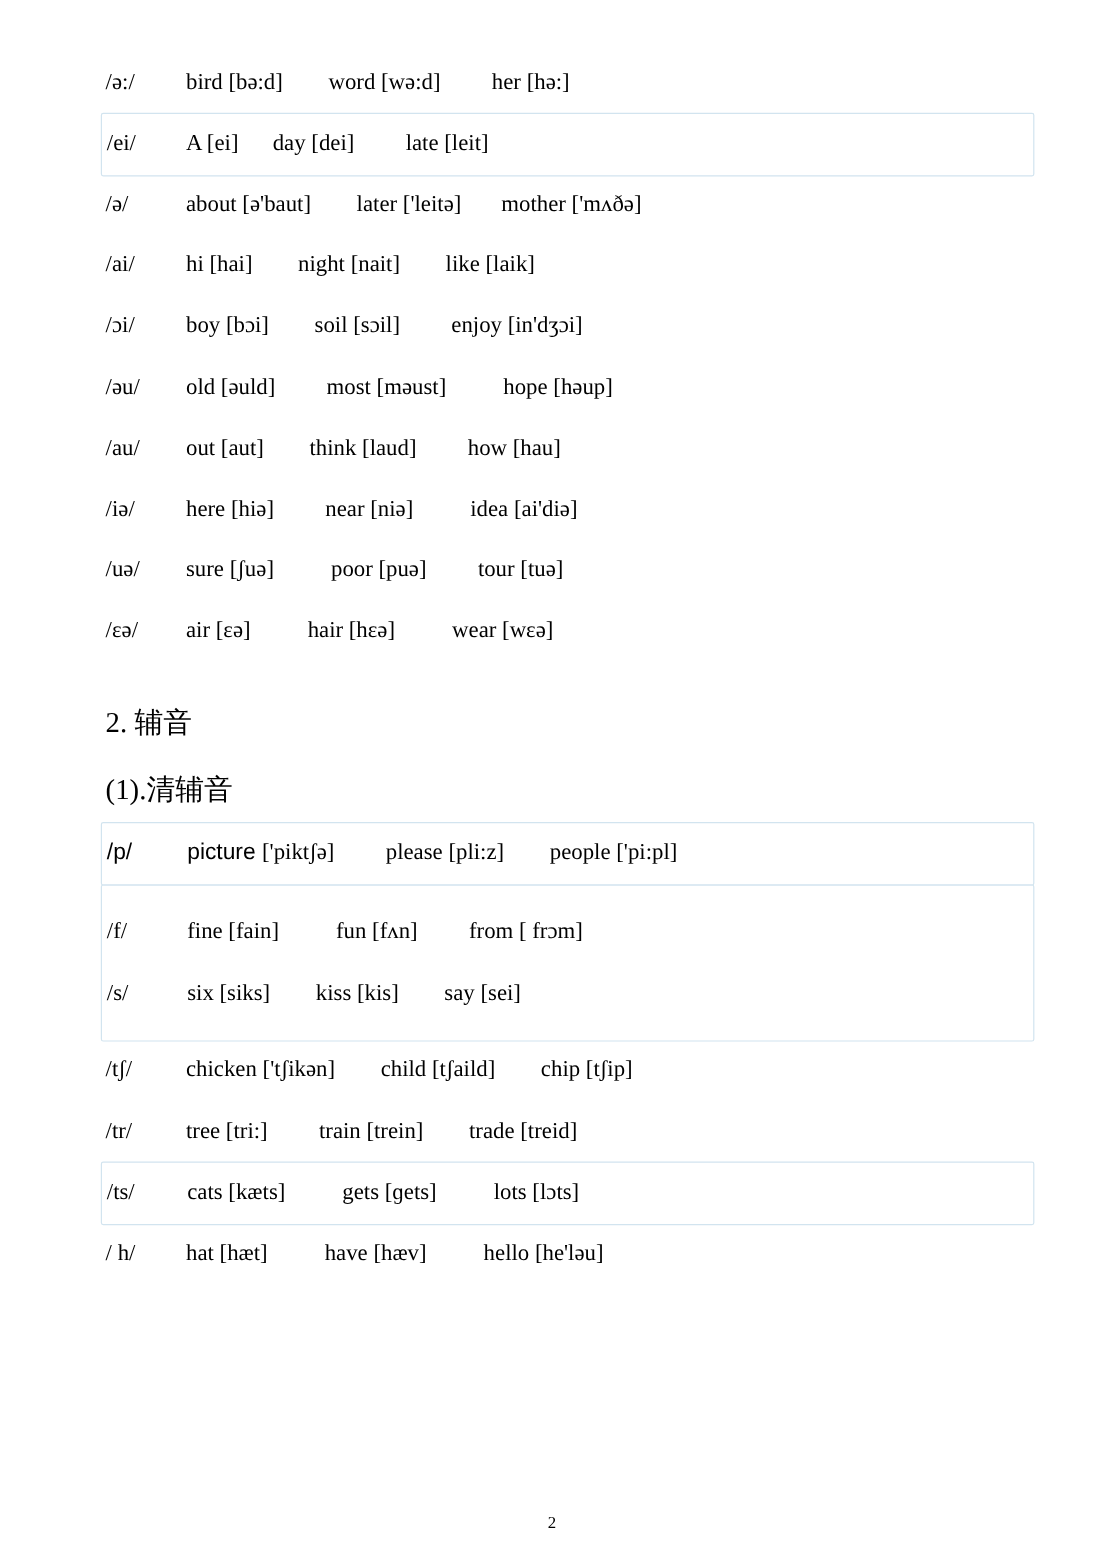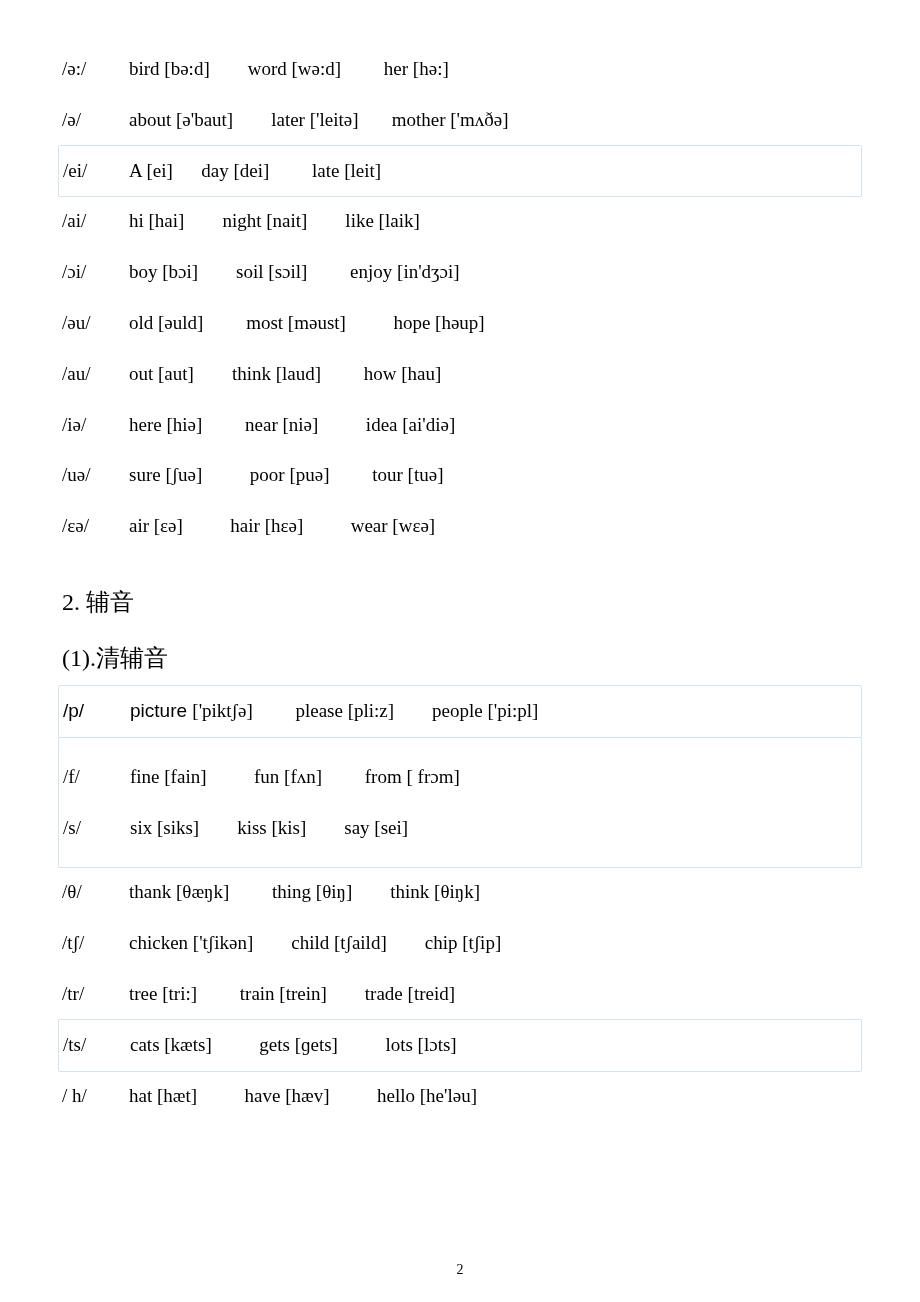--- a/index.html
+++ b/index.html
@@ -7,21 +7,21 @@
     background: #f0f0f0;
     font-family: "Times New Roman", serif;
     display: flex;
     justify-content: center;
   }
   .page {
     width: 920px;
     min-height: 1302px;
     background: #fff;
     box-sizing: border-box;
-    padding: 44px 62px 30px 62px;
+    padding: 44px 62px 30px 88px;
     position: relative;
   }
   .row {
     font-size: 19px;
     color: #000;
     line-height: 1.2;
     padding: 14px 0;
     white-space: nowrap;
   }
   .row span { white-space: pre; }
@@ -50,42 +50,41 @@
   }
   .ff-sans { font-family: Arial, sans-serif; }
 </style>
 </head>
 <body>
 
 <div class="page">
 
   <div id="list1">
       <div class="row"><span class="sym">/ə:/</span><span>    </span><span>bird [bə:d]        word [wə:d]         her [hə:]</span></div>
+      <div class="row boxed"><span class="sym">/ei/</span><span>    </span><span>A [ei]      day [dei]         late [leit]</span></div>
       <div class="row"><span class="sym">/ə/</span><span>    </span><span>about [ə'baut]        later ['leitə]       mother ['mʌðə]</span></div>
-      <div class="row boxed"><span class="sym">/ei/</span><span>    </span><span>A [ei]      day [dei]         late [leit]</span></div>
       <div class="row"><span class="sym">/ai/</span><span>    </span><span>hi [hai]        night [nait]        like [laik]</span></div>
       <div class="row"><span class="sym">/ɔi/</span><span>    </span><span>boy [bɔi]        soil [sɔil]         enjoy [in'dʒɔi]</span></div>
       <div class="row"><span class="sym">/əu/</span><span>    </span><span>old [əuld]         most [məust]          hope [həup]</span></div>
       <div class="row"><span class="sym">/au/</span><span>    </span><span>out [aut]        think [laud]         how [hau]</span></div>
       <div class="row"><span class="sym">/iə/</span><span>    </span><span>here [hiə]         near [niə]          idea [ai'diə]</span></div>
       <div class="row"><span class="sym">/uə/</span><span>    </span><span>sure [ʃuə]          poor [puə]         tour [tuə]</span></div>
       <div class="row"><span class="sym">/ɛə/</span><span>    </span><span>air [ɛə]          hair [hɛə]          wear [wɛə]</span></div>
     </div>
 
   <div style="height:22px"></div>
   <div class="hdr">2. 辅音</div>
   <div class="hdr">(1).清辅音</div>
 
   <div id="list2">
       <div class="row boxed"><span class="sym ff-sans">/p/</span><span>    </span><span class="ff-sans">picture </span><span>['piktʃə]</span><span>         please [pli:z]        people ['pi:pl]</span></div>
       <div class="boxed">
         <div class="row"><span class="sym">/f/</span><span>    </span><span>fine [fain]          fun [fʌn]         from [ frɔm]</span></div>
         <div class="row"><span class="sym">/s/</span><span>    </span><span>six [siks]        kiss [kis]        say [sei]</span></div>
       </div>
-      <div class="row"><span class="sym">/θ/</span><span>    </span><span>thank [θæŋk]         thing [θiŋ]        think [θiŋk]</span></div>
       <div class="row"><span class="sym">/tʃ/</span><span>    </span><span>chicken ['tʃikən]        child [tʃaild]        chip [tʃip]</span></div>
       <div class="row"><span class="sym">/tr/</span><span>    </span><span>tree [tri:]         train [trein]        trade [treid]</span></div>
       <div class="row boxed"><span class="sym">/ts/</span><span>    </span><span>cats [kæts]          gets [ɡets]          lots [lɔts]</span></div>
       <div class="row"><span class="sym">/ h/</span><span>    </span><span>hat [hæt]          have [hæv]          hello [he'ləu]</span></div>
     </div>
 
   <div class="pagenum">2</div>
 </div>
 
 </body></html>

